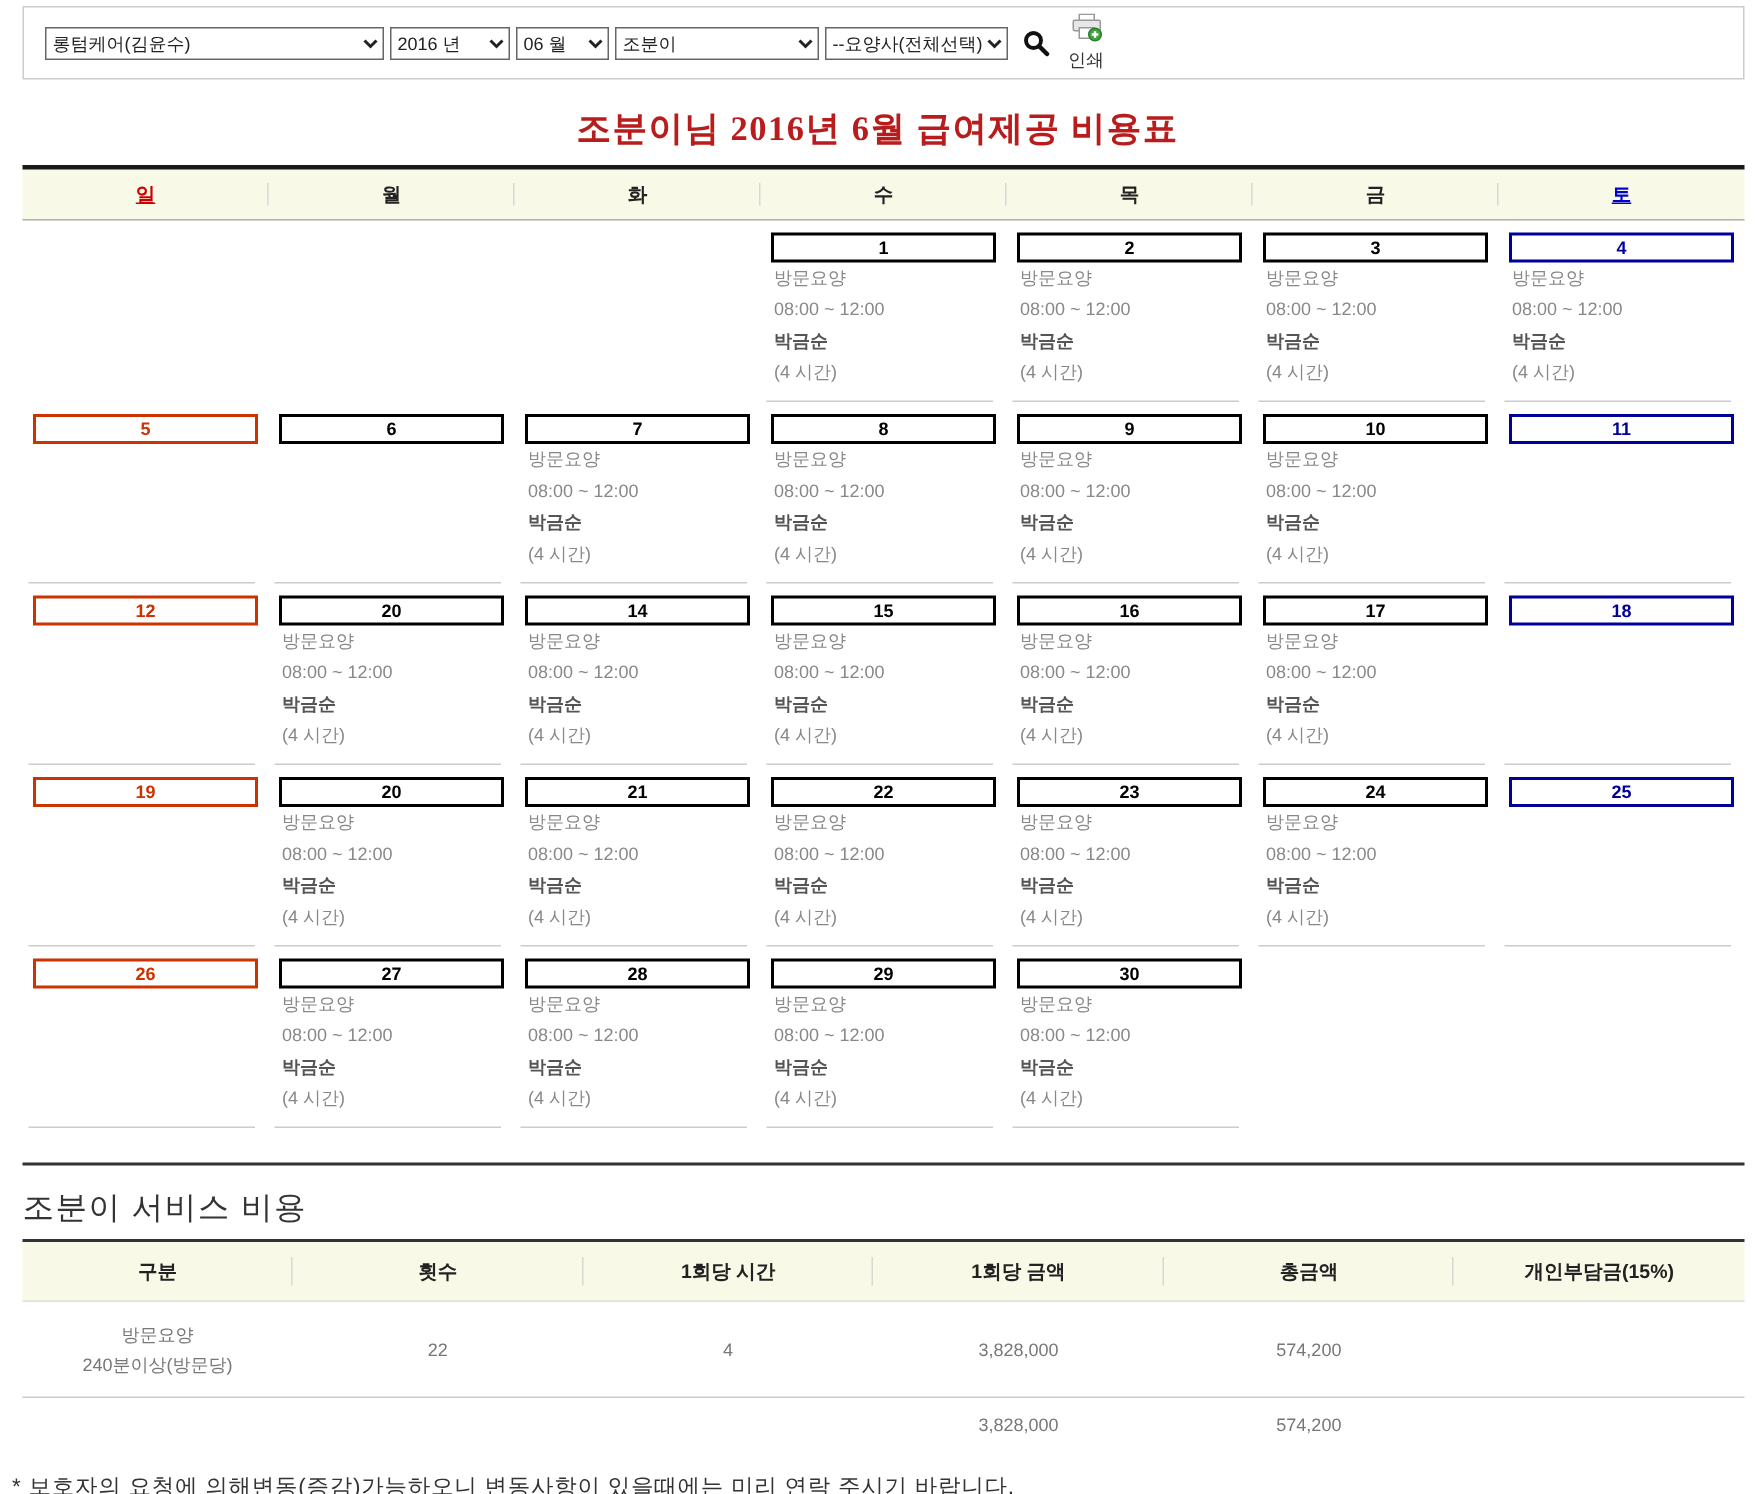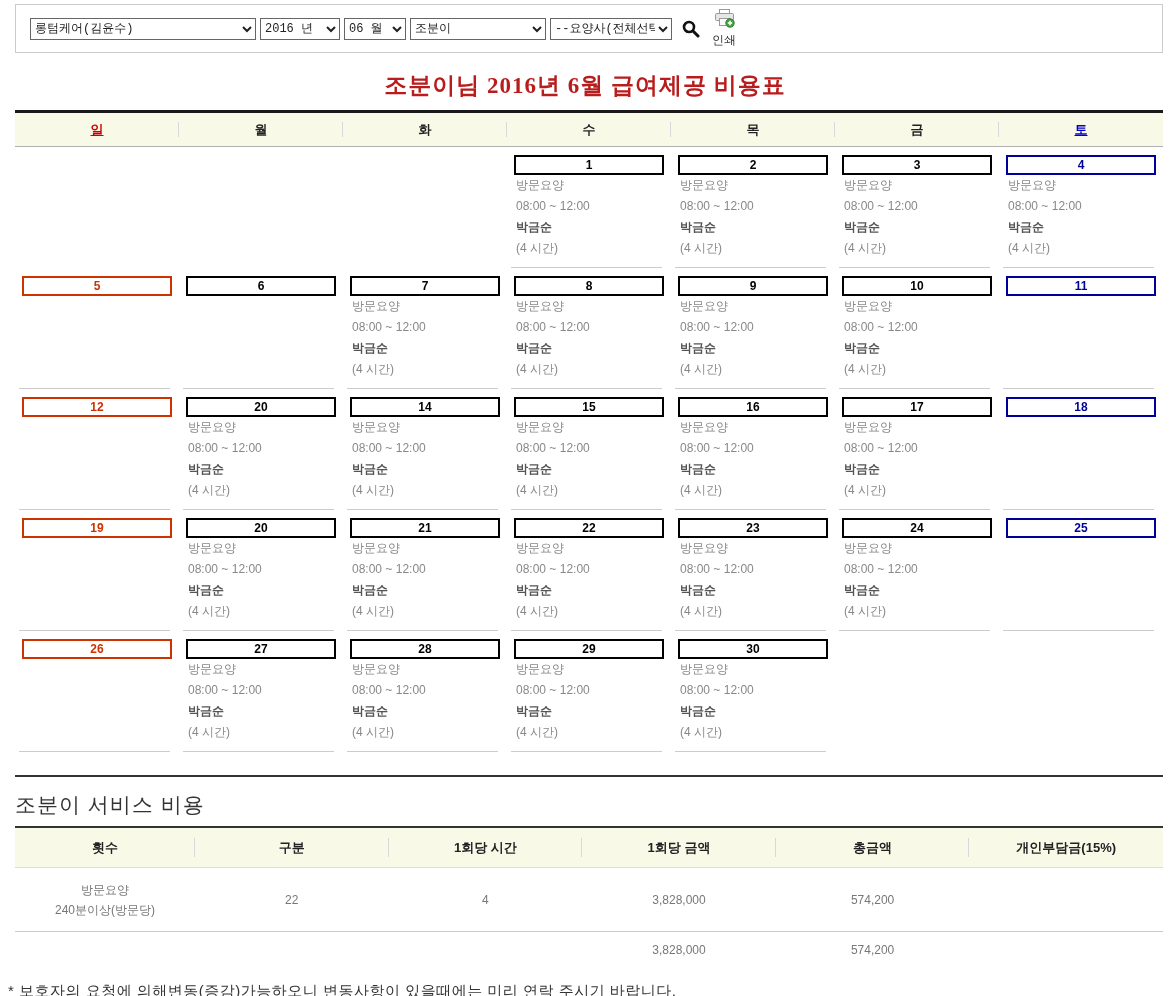--- a/index.html
+++ b/index.html
@@ -3,21 +3,21 @@
 <meta charset="utf-8">
 <style>
   * { margin:0; padding:0; box-sizing:border-box; }
   html,body { width:1170px; height:996px; background:#fff; overflow:hidden;
     font-family:"Liberation Sans","DejaVu Sans",sans-serif; color:#333; }
 
   
   .topbar { margin:4px 7px 0 15px; height:49px; border:1px solid #ccc;
     display:flex; align-items:center; padding:0 14px; gap:4px; background:#fff; }
   .topbar select { height:22px; font-size:12px; border:1px solid #666;
-    background:#fff; color:#222; font-family:Liberation Mono, monospace; }
+    background:#fff; color:#222; font-family:Liberation Sans, sans-serif; }
   .sel-1{width:226px;} .sel-2{width:80px;} .sel-3{width:62px;} .sel-4{width:136px;} .sel-5{width:122px;}
   .icon-btn { display:inline-flex; align-items:center; justify-content:center;
     background:none; border:none; cursor:pointer; margin-left:6px; }
   .print-wrap { display:inline-flex; align-items:center; gap:4px; margin-left:8px; cursor:pointer;flex-direction:column; }
   .print-label { font-size:12px; color:#333; }
 
   
   .page-title { margin:17px 0 9px; text-align:center; font-size:23px; font-weight:bold;
     color:#b91c1c; font-family:"Liberation Serif","DejaVu Serif",serif; letter-spacing:1px; }
 
@@ -311,22 +311,22 @@
         <div class="cal-cell"></div>
       </div>
     </div>
 </div>
 
 <div class="section-rule"></div>
 <div class="cost-heading">조분이 서비스 비용</div>
 
 <div class="cost-table">
   <div class="cost-head">
+      <div class="cost-h">구분</div>
       <div class="cost-h">횟수</div>
-      <div class="cost-h">구분</div>
       <div class="cost-h">1회당 시간</div>
       <div class="cost-h">1회당 금액</div>
       <div class="cost-h">총금액</div>
       <div class="cost-h">개인부담금(15%)</div>
     </div>
   <div>
       <div class="cost-row">
         <div class="cost-c">
           <div>방문요양</div>
           <div>240분이상(방문당)</div>

